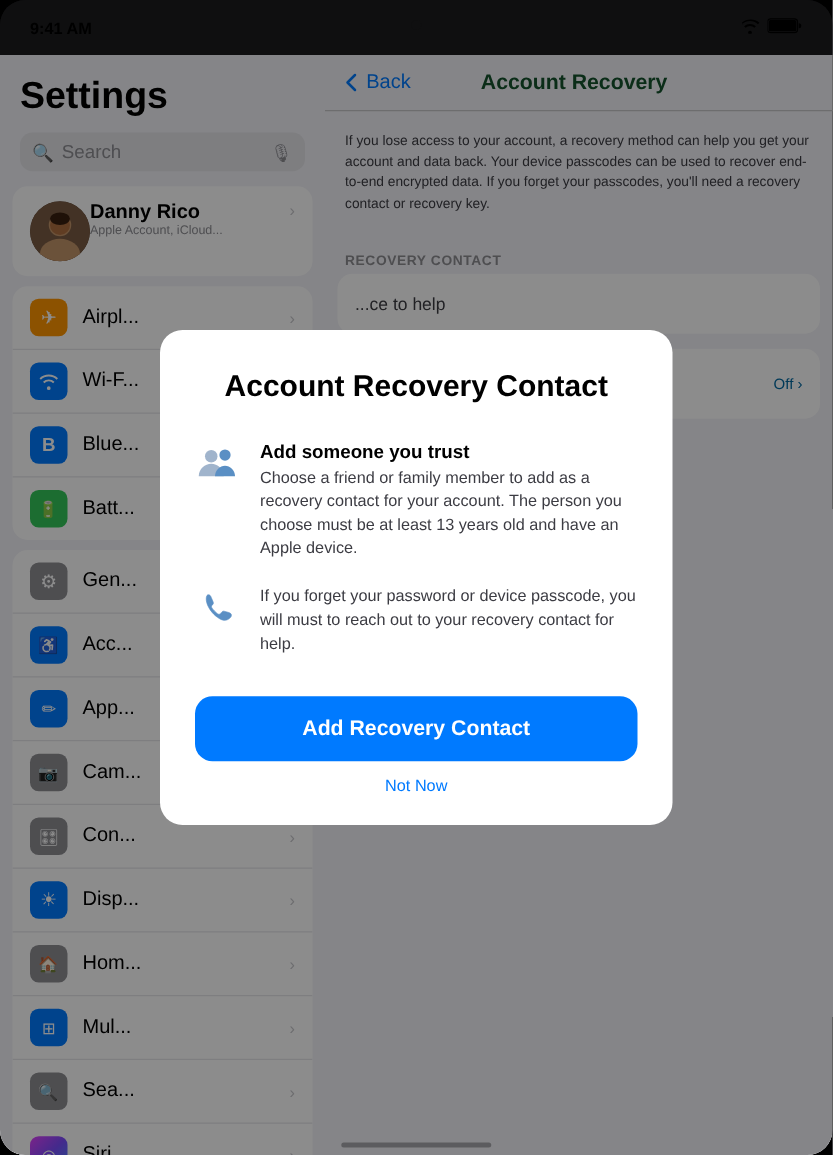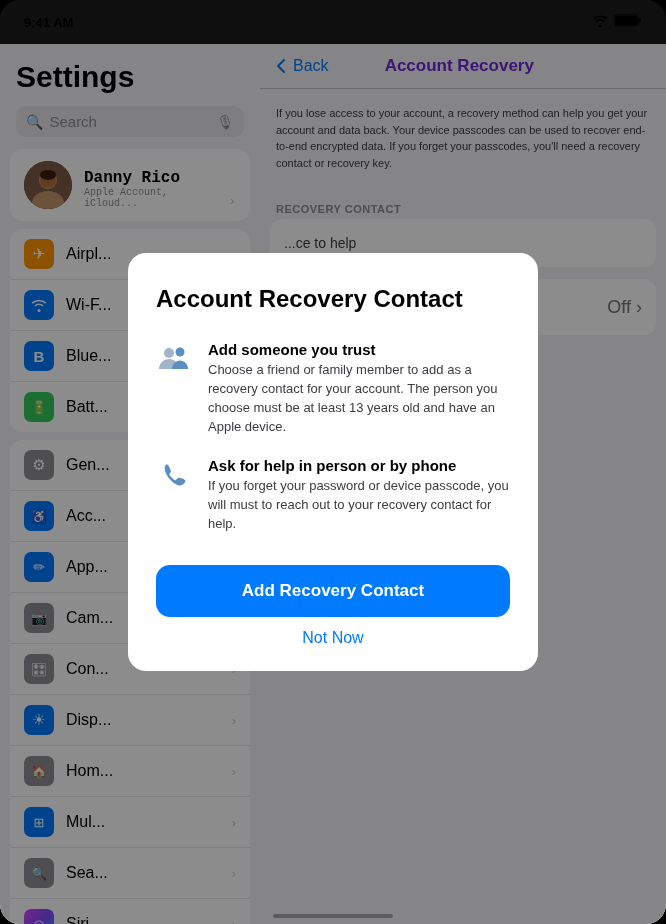--- a/index.html
+++ b/index.html
@@ -79,24 +79,22 @@
       gap: 6px;
     }
     .search-text { color: #8e8e93; font-size: 15px; flex: 1; }
 
     
     .user-profile-row {
       margin: 0 10px 8px 10px;
       background: #fff;
       border-radius: 12px;
       display: flex;
-      align-items: flex-end;
+      align-items: flex-start;
       padding: 12px 14px;
-      gap: 12px;
-      font-family: Liberation Mono, monospace;
     }
     .user-avatar {
       width: 48px; height: 48px;
       border-radius: 50%;
       background: #5a3e2b;
       overflow: hidden;
       flex-shrink: 0;
       display: flex;
       align-items: center;
       justify-content: center;
@@ -158,21 +156,21 @@
       display: flex;
       align-items: center;
       gap: 4px;
       color: #007aff;
       font-size: 16px;
       justify-content: center;
     }
     .right-panel-title {
       font-size: 17px;
       font-weight: 600;
-      color: #6d28d9;
+      color: #14532d;
       flex: 1;
       text-align: center;
       margin-right: 60px;
     }
     .right-panel-body {
       padding: 16px;
       font-size: 14px;
       color: #3c3c43;
       line-height: 1.5;
     }
@@ -207,21 +205,21 @@
       background: #fff;
       border-radius: 18px;
       width: 410px;
       padding: 32px 28px 24px 28px;
       position: relative;
     }
     .modal-title {
       font-size: 24px;
       font-weight: 700;
       color: #000;
-      text-align: left;
+      text-align: center;
       margin-bottom: 28px;
       line-height: 1.2;
     }
     .modal-steps { display: flex; flex-direction: column; gap: 20px; margin-bottom: 32px; }
     .modal-step {
       display: flex;
       align-items: flex-start;
       gap: 16px;
     }
     .modal-step-icon {
@@ -251,21 +249,21 @@
       font-size: 17px;
       font-weight: 600;
       text-align: center;
       cursor: pointer;
       margin-bottom: 12px;
       display: block;
     }
     .modal-not-now {
       text-align: center;
       color: #007aff;
-      font-size: 16px;
+      font-size: 13px;
       font-weight: 400;
       cursor: pointer;
       display: block;
     }
 
     
     .home-indicator {
       position: absolute;
       bottom: 6px;
       left: 50%;
@@ -437,21 +435,21 @@
 
       <div class="right-panel-body">
         <p style="font-size:11px;color:#3c3c43;line-height:1.5;">If you lose access to your account, a recovery method can help you get your account and data back. Your device passcodes can be used to recover end-to-end encrypted data. If you forget your passcodes, you'll need a recovery contact or recovery key.</p>
       </div>
       <div class="recovery-contact-header">RECOVERY CONTACT</div>
       <div class="recovery-section-bg">
         <div style="font-size:14px;color:#3c3c43;padding:4px 0;">...ce to help</div>
       </div>
       <div style="display:flex;align-items:center;justify-content:space-between;margin:12px 10px;background:#fff;border-radius:12px;padding:12px 14px;">
         <span style="font-size:14px;color:#3c3c43;">...place. You<br>...unt. <span style="color:#007aff;">Learn</span></span>
-        <span style="font-size:18px;color:#737373;">Off ›</span>
+        <span style="font-size:12px;color:#0369a1;">Off ›</span>
       </div>
     </div>
 
   </div>
 
   <div class="modal-backdrop">
     <div class="modal-card">
       <div class="modal-title">Account Recovery Contact</div>
 
       <div class="modal-steps">
@@ -473,21 +471,20 @@
         </div>
 
         <div class="modal-step">
           <div class="modal-step-icon">
             <svg width="36" height="36" viewBox="0 0 36 36">
               <circle cx="18" cy="18" r="18" fill="none"></circle>
               <path d="M10 8c0 0 2-1 3 2l1.5 3.5c.5 1.2 0 2-1 2.8 0 0-.8.7 0 2 0.8 1.2 3.5 4 4.7 4.8 1.2 0.8 2 0 2.8-1 0.8-1 1.6-1.5 2.8-1L27 22c3 1 2 3 2 3-1 2-4 4-7 3-3-.9-8-4.5-11-10S9 8.5 10 8z" fill="#5a8fc4" stroke="#5a8fc4" stroke-width="0.5"></path>
             </svg>
           </div>
           <div class="modal-step-content">
-            <div class="modal-step-title">Ask for help in person or by phone</div>
             <div class="modal-step-desc">If you forget your password or device passcode, you will must to reach out to your recovery contact for help.</div>
           </div>
         </div>
 
 
       </div>
 
       <button class="modal-add-btn">Add Recovery Contact</button>
       <span class="modal-not-now">Not Now</span>
     </div>

